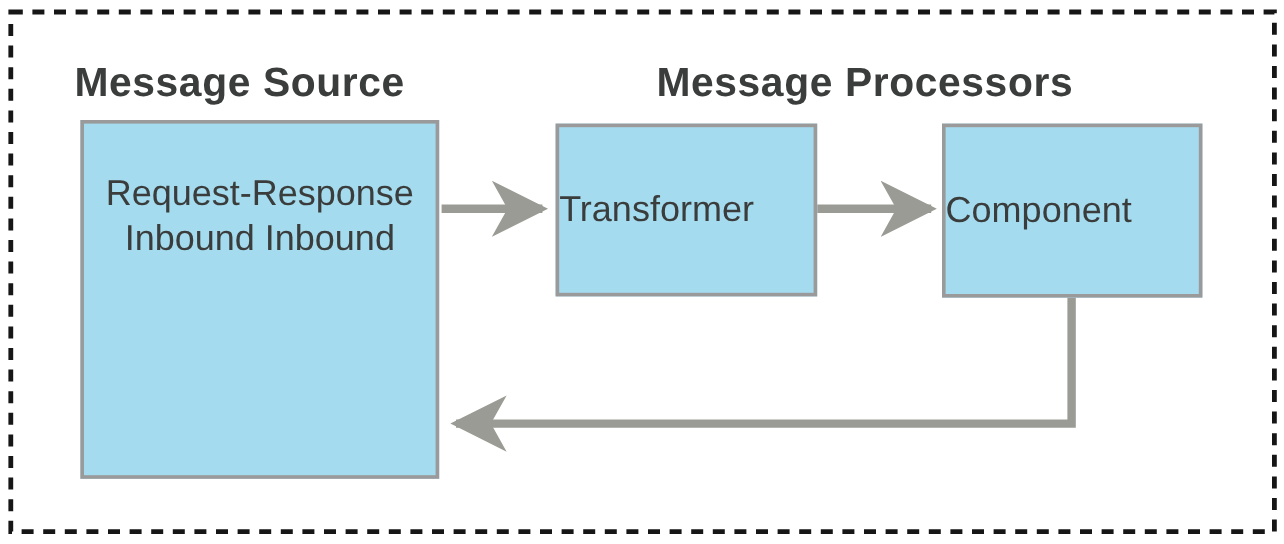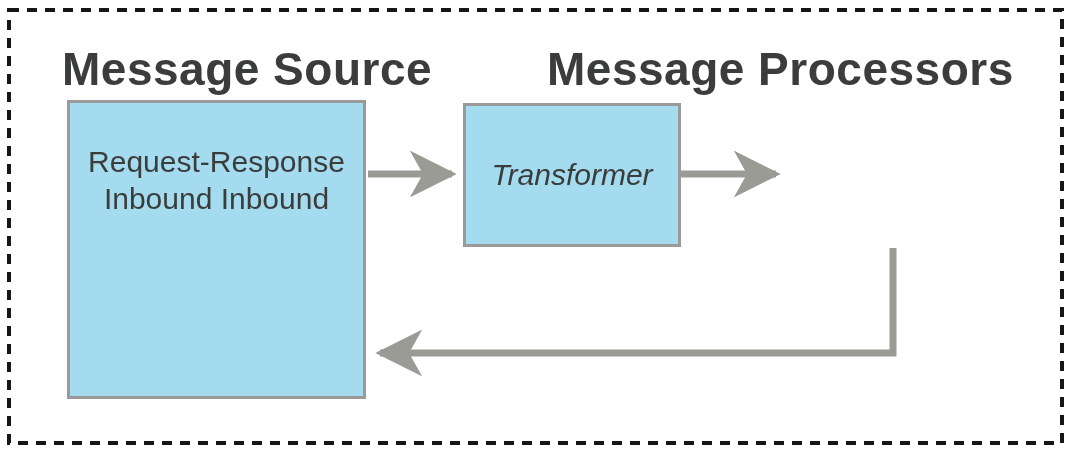--- a/index.html
+++ b/index.html
@@ -28,21 +28,21 @@
     stroke-width: 7;
     stroke-linejoin: miter;
   }
   .arrow-head {
     fill: var(--arrow, #9b9b95);
     stroke: none;
   }
   .heading {
     position: absolute;
     font-weight: bold;
-    font-size: 46px;
+    font-size: 34px;
     line-height: 38px;
     color: var(--text, #3a3d3c);
     white-space: nowrap;
     letter-spacing: 0.5px;
   }
   #heading-source { left: 62px; top: 50px; }
   #heading-processors { left: 547px; top: 50px; }
   .node {
     position: absolute;
     box-sizing: border-box;
@@ -54,22 +54,21 @@
   }
   #node-inbound {
     left: 67px; top: 100px;
     width: 299px; height: 299px;
     padding-top: 40px;
     line-height: 37px;
   }
   .node.centered {
     display: flex;
     align-items: center;
-    justify-content: center;
-    font-style: italic;
+    justify-content: flex-start;
   }
   #node-transformer { left: 463px; top: 103px; width: 218px; height: 144px; }
   #node-component  { left: 785px; top: 103px; width: 217px; height: 145px; }
 </style>
 </head>
 <body>
 
 <div class="canvas">
 
   <svg class="svg-layer" viewBox="0 0 1070 453">
@@ -94,14 +93,17 @@
 
   <div class="node" id="node-inbound">
     <div>Request-Response</div>
     <div>Inbound Inbound</div>
   </div>
 
   <div class="node centered" id="node-transformer">
     <span>Transformer</span>
   </div>
 
+  <div class="node centered" id="node-component">
+    <span>Component</span>
+  </div>
 
 </div>
 
 </body></html>

